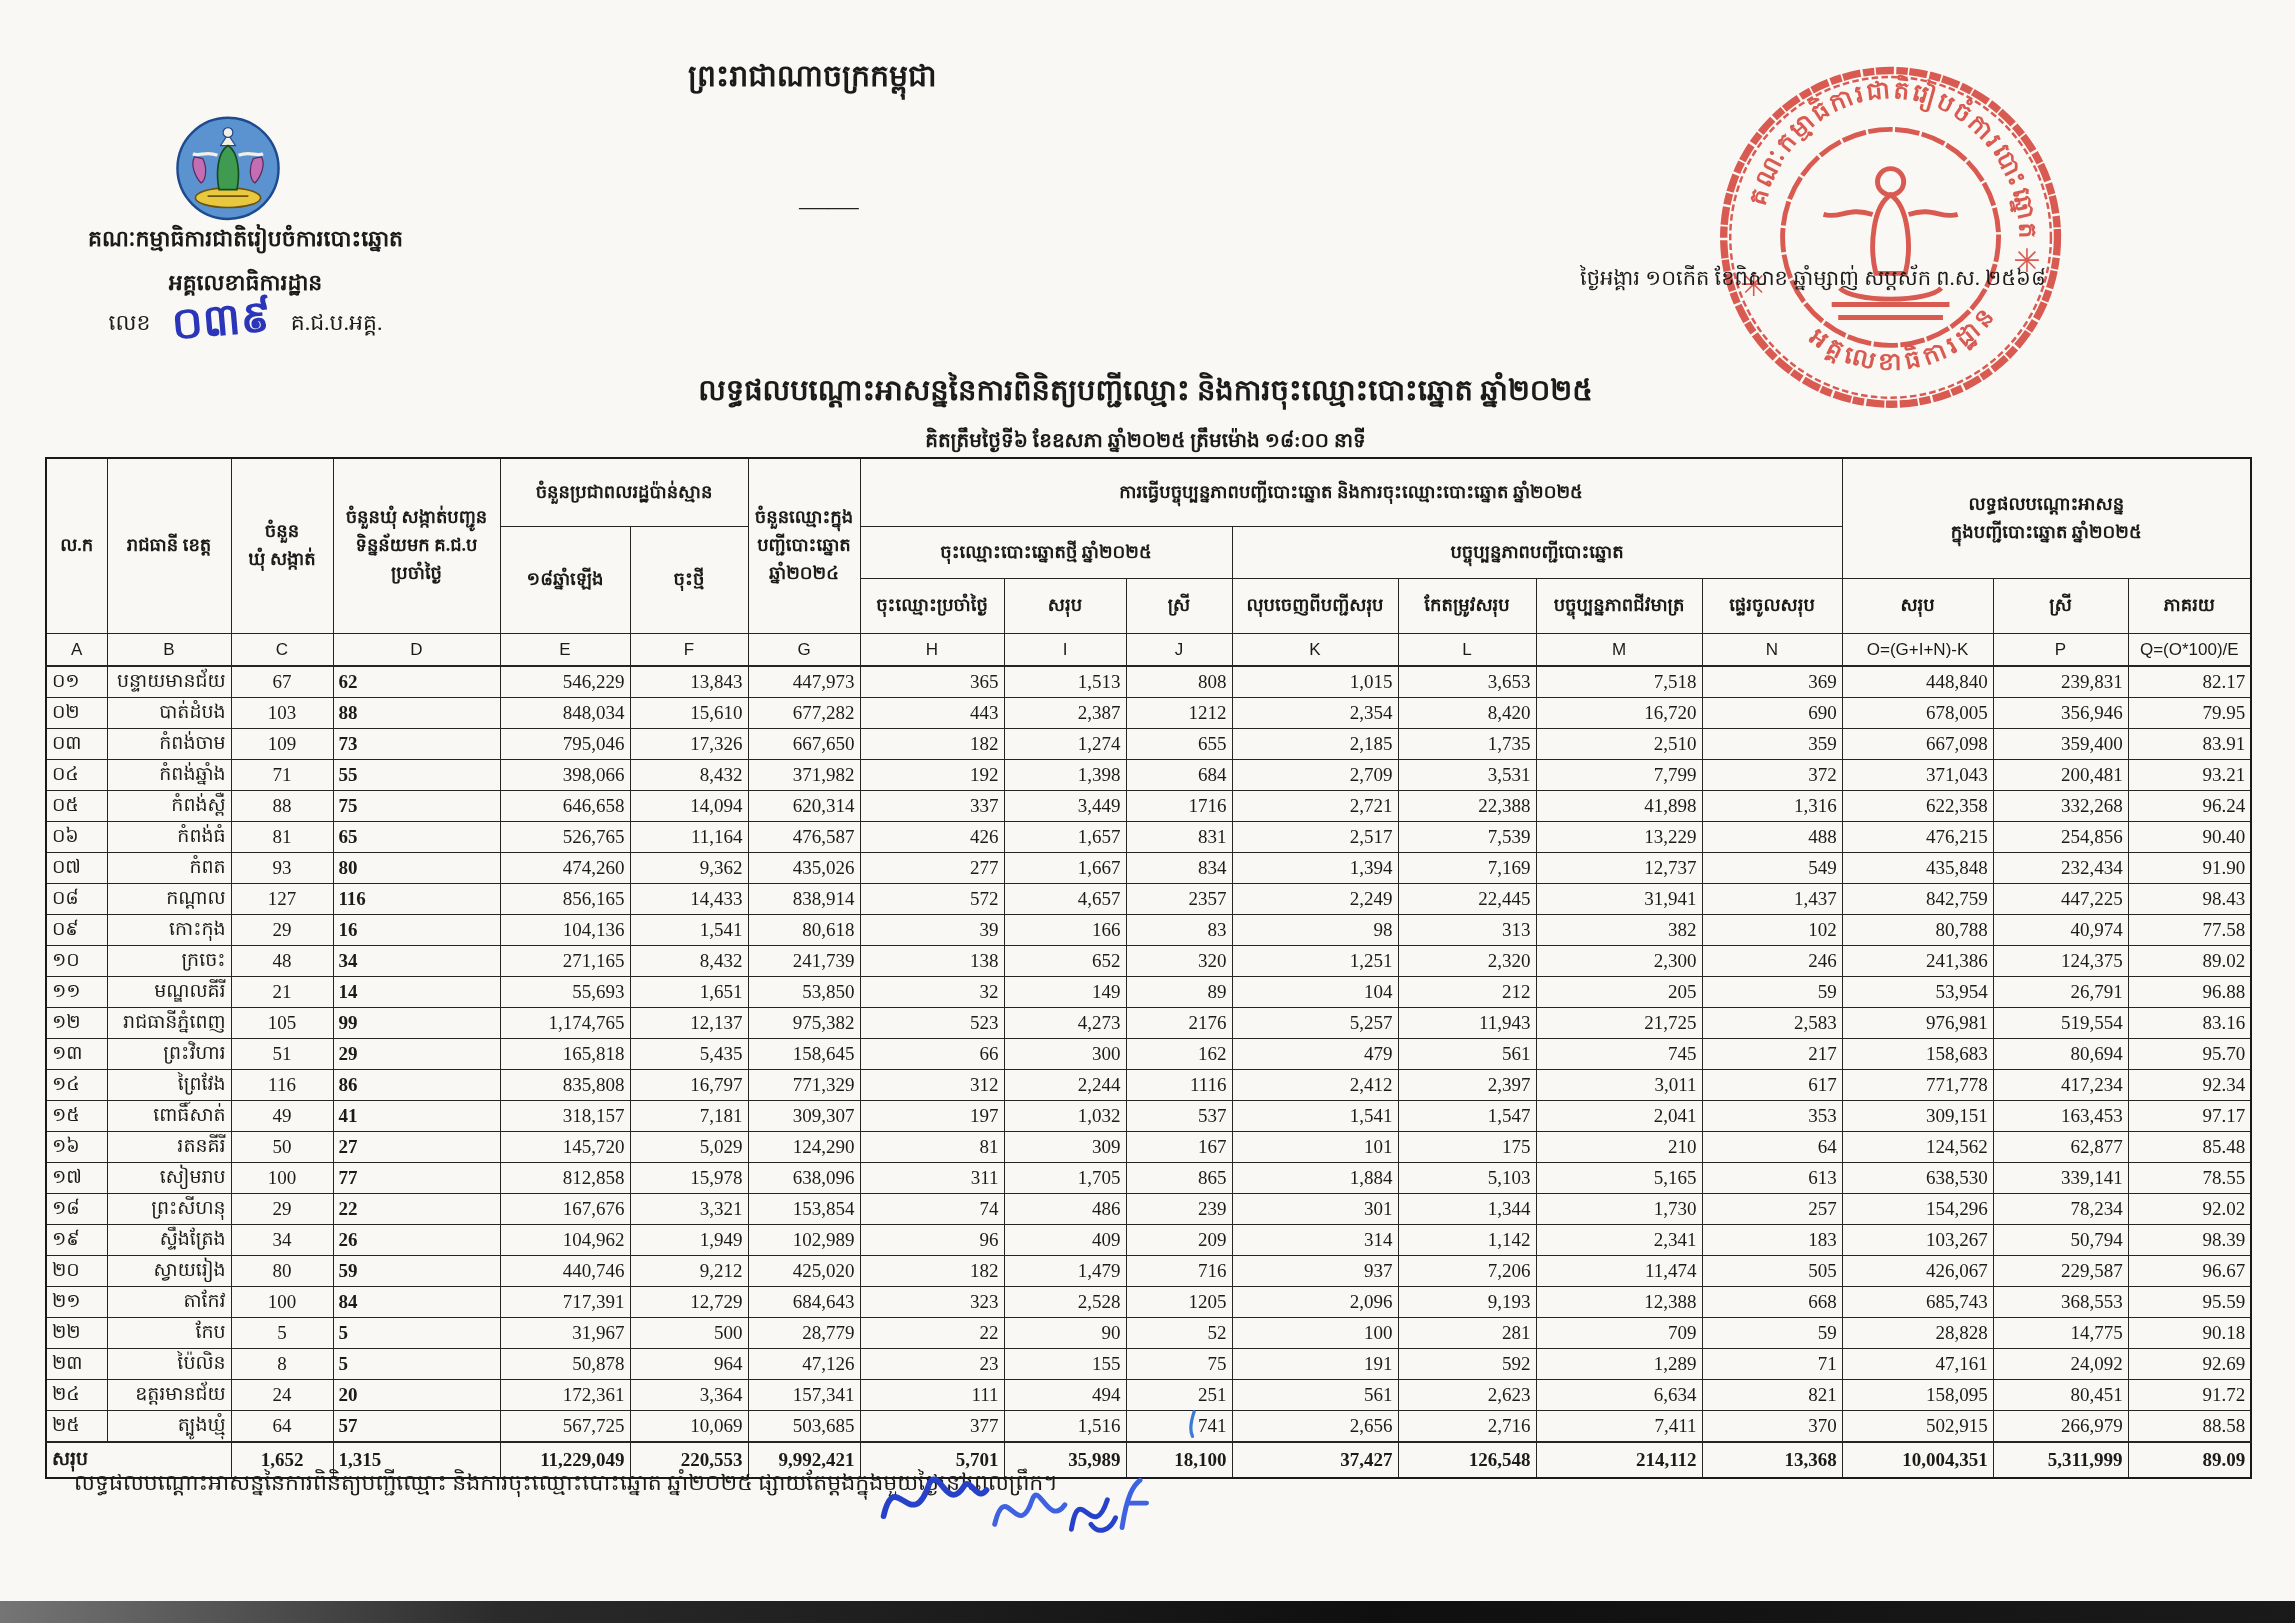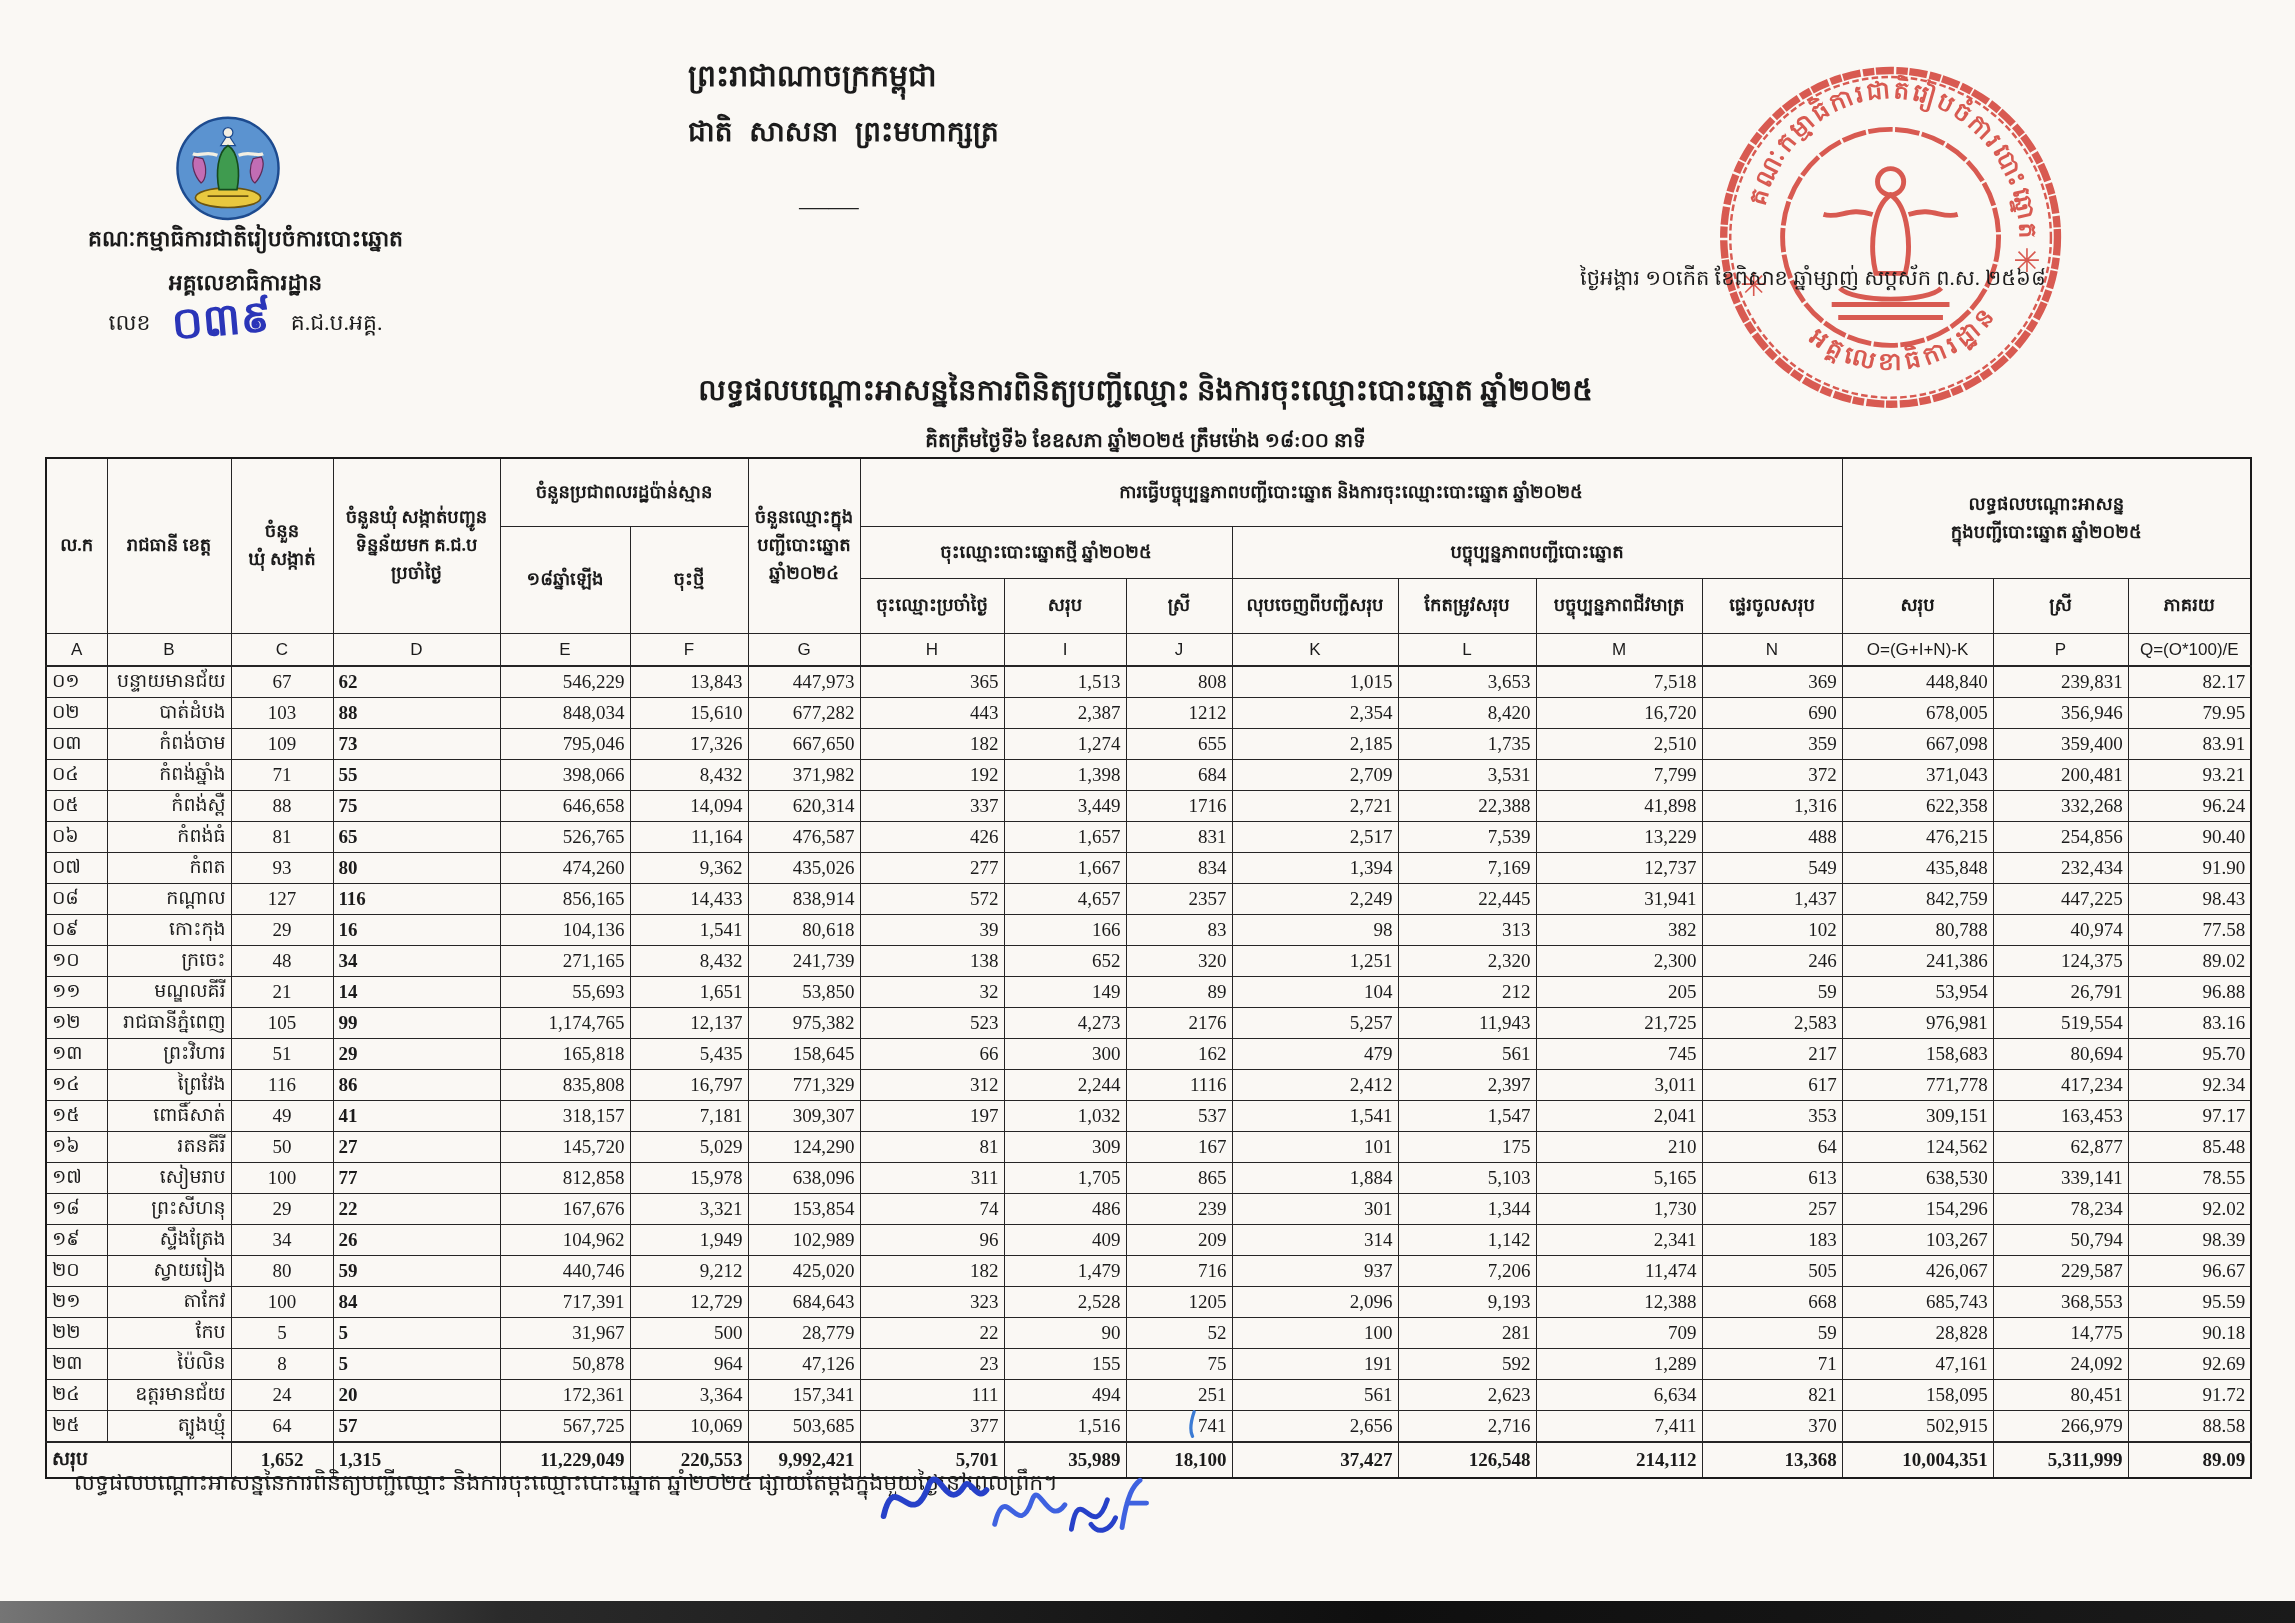--- a/index.html
+++ b/index.html
@@ -80,21 +80,20 @@
   <circle cx="65" cy="20" r="6" fill="#f3efe2" stroke="#1d4b8f" stroke-width="1.5"></circle>
   <path d="M65 36 C52 44 50 70 54 90 L76 90 C80 70 78 44 65 36 Z" fill="#3f9b4f" stroke="#154a1e" stroke-width="2"></path>
   <path d="M52 48 C38 42 30 50 22 46 M78 48 C92 42 100 50 108 46" stroke="#f3efe2" stroke-width="4" fill="none"></path>
   <path d="M24 50 c-6 10 2 26 8 32 c6 -4 8 -18 2 -30 z" fill="#c26db4" stroke="#5e2a56" stroke-width="1.5"></path>
   <path d="M106 50 c6 10 -2 26 -8 32 c-6 -4 -8 -18 -2 -30 z" fill="#c26db4" stroke="#5e2a56" stroke-width="1.5"></path>
   <path d="M40 98 h50" stroke="#6b5410" stroke-width="2"></path>
 </svg>
 
 <div class="abs motto">
   <div class="motto-l1">ព្រះរាជាណាចក្រកម្ពុជា</div>
-  <div class="motto-l2">ជាតិ សាសនា ព្រះមហាក្សត្រ</div>
 </div>
 <div class="abs motto-divider">⸺⸺</div>
 
 <div class="abs org-block">
   <div class="org-name">គណៈកម្មាធិការជាតិរៀបចំការបោះឆ្នោត</div>
   <div class="org-dept">អគ្គលេខាធិការដ្ឋាន</div>
   <div class="ref-line">
     <span>លេខ</span>
     <span class="ref-number">០៣៩</span>
     <span>គ.ជ.ប.អគ្គ.</span>

